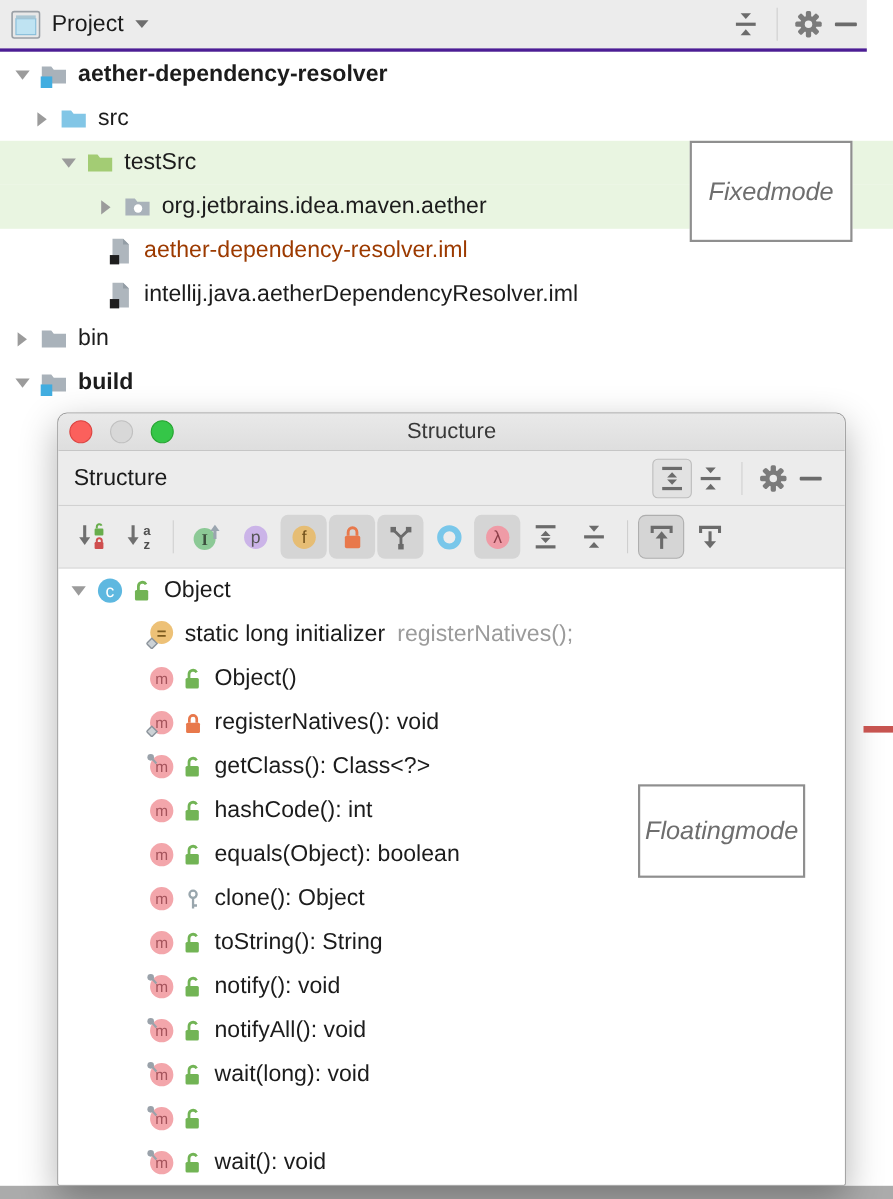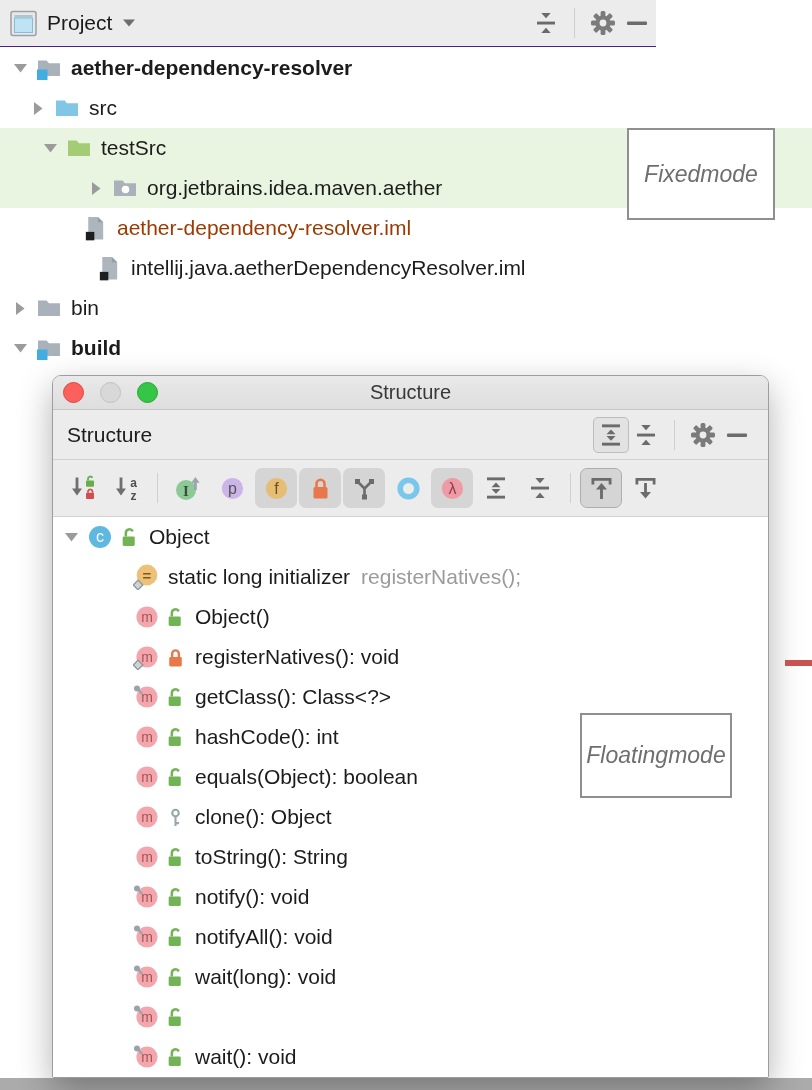--- a/index.html
+++ b/index.html
@@ -4,22 +4,22 @@
 <style>
   html,body{margin:0;padding:0;background:#fff;}
   .canvas{position:relative;width:812px;height:1090px;background:#fff;overflow:hidden;
           font-family:"Liberation Sans",sans-serif;color:#1c1c1c;-webkit-font-smoothing:antialiased;}
   .icon{display:inline-flex;align-items:center;justify-content:center;flex:0 0 auto;}
   .icon svg{display:block;}
   .spacer{flex:1;}
   .vsep{width:1px;height:30px;background:#cfcfcf;margin:0 11px;flex:0 0 auto;}
 
   
-  .pp-header{position:absolute;left:0;top:0;width:656px;height:47px;background:#ececec;
-             border-bottom:1px solid #4c1d95;display:flex;align-items:center;box-sizing:border-box;
+  .pp-header{position:absolute;left:0;top:0;width:788px;height:47px;background:#ececec;
+             border-bottom:3px solid #4c1d95;display:flex;align-items:center;box-sizing:border-box;
              padding:0 2px 0 10px;}
   .pp-title{font-size:21px;margin:0 9px 0 10px;color:#1b1b1b;}
   .hbtn{width:34px;height:34px;display:inline-flex;align-items:center;justify-content:center;
         border-radius:5px;flex:0 0 auto;}
   .hbtn.pressed{background:#e2e2e2;border:1px solid #bdbdbd;}
   .tree{position:absolute;left:0;top:48px;width:812px;}
   .row{height:40px;display:flex;align-items:center;font-size:21px;white-space:nowrap;}
   .row.selected{background:var(--selection-green,#e9f5e1);}
   .row .arrow{width:20px;display:inline-flex;justify-content:center;flex:0 0 auto;}
   .row .node-icon{width:26px;height:26px;margin-left:6px;}
@@ -143,21 +143,21 @@
               <path d="M3 2 l8.5 6.5 -8.5 6.5 z" fill="#9b9b9b"></path>
             </svg>
           </span>
           <span class="icon node-icon">
             <svg width="26" height="26" viewBox="0 0 26 26">
               <path d="M2 5.5 h8.6 l2.3 2.8 H24 V21 H2 z" fill="#82c6e6"></path>
             </svg>
           </span>
           <span class="label">src</span>
         </div>
-        <div class="row selected" style="padding-left: 40px;">
+        <div class="row selected" style="padding-left: 52px;">
           <span class="arrow">
             <svg width="17" height="14" viewBox="0 0 17 14">
               <path d="M2 3 h13 L8.5 11.5 z" fill="#9b9b9b"></path>
             </svg>
           </span>
           <span class="icon node-icon">
             <svg width="26" height="26" viewBox="0 0 26 26">
               <path d="M2 5.5 h8.6 l2.3 2.8 H24 V21 H2 z" fill="#a3cc74"></path>
             </svg>
           </span>
@@ -170,21 +170,21 @@
             </svg>
           </span>
           <span class="icon node-icon">
             <svg width="26" height="26" viewBox="0 0 26 26">
               <path d="M2 5.5 h8.6 l2.3 2.8 H24 V21 H2 z" fill="#a9b2ba"></path>
               <circle cx="13.5" cy="14.5" r="3.8" fill="#fff"></circle>
             </svg>
           </span>
           <span class="label">org.jetbrains.idea.maven.aether</span>
         </div>
-        <div class="row" style="padding-left: 56px;">
+        <div class="row" style="padding-left: 70px;">
           <span class="arrow"></span>
           <span class="icon node-icon">
             <svg width="27" height="27" viewBox="0 0 27 27">
               <path d="M6.5 1.5 h10 l5.5 5.5 V25 H6.5 z" fill="#aeb6bd"></path>
               <path d="M16.5 1.5 l5.5 5.5 h-5.5 z" fill="#939da5"></path>
               <rect x="4" y="17" width="8.8" height="8.8" fill="#1e1e1e"></rect>
             </svg>
           </span>
           <span class="label iml">aether-dependency-resolver.iml</span>
         </div>

